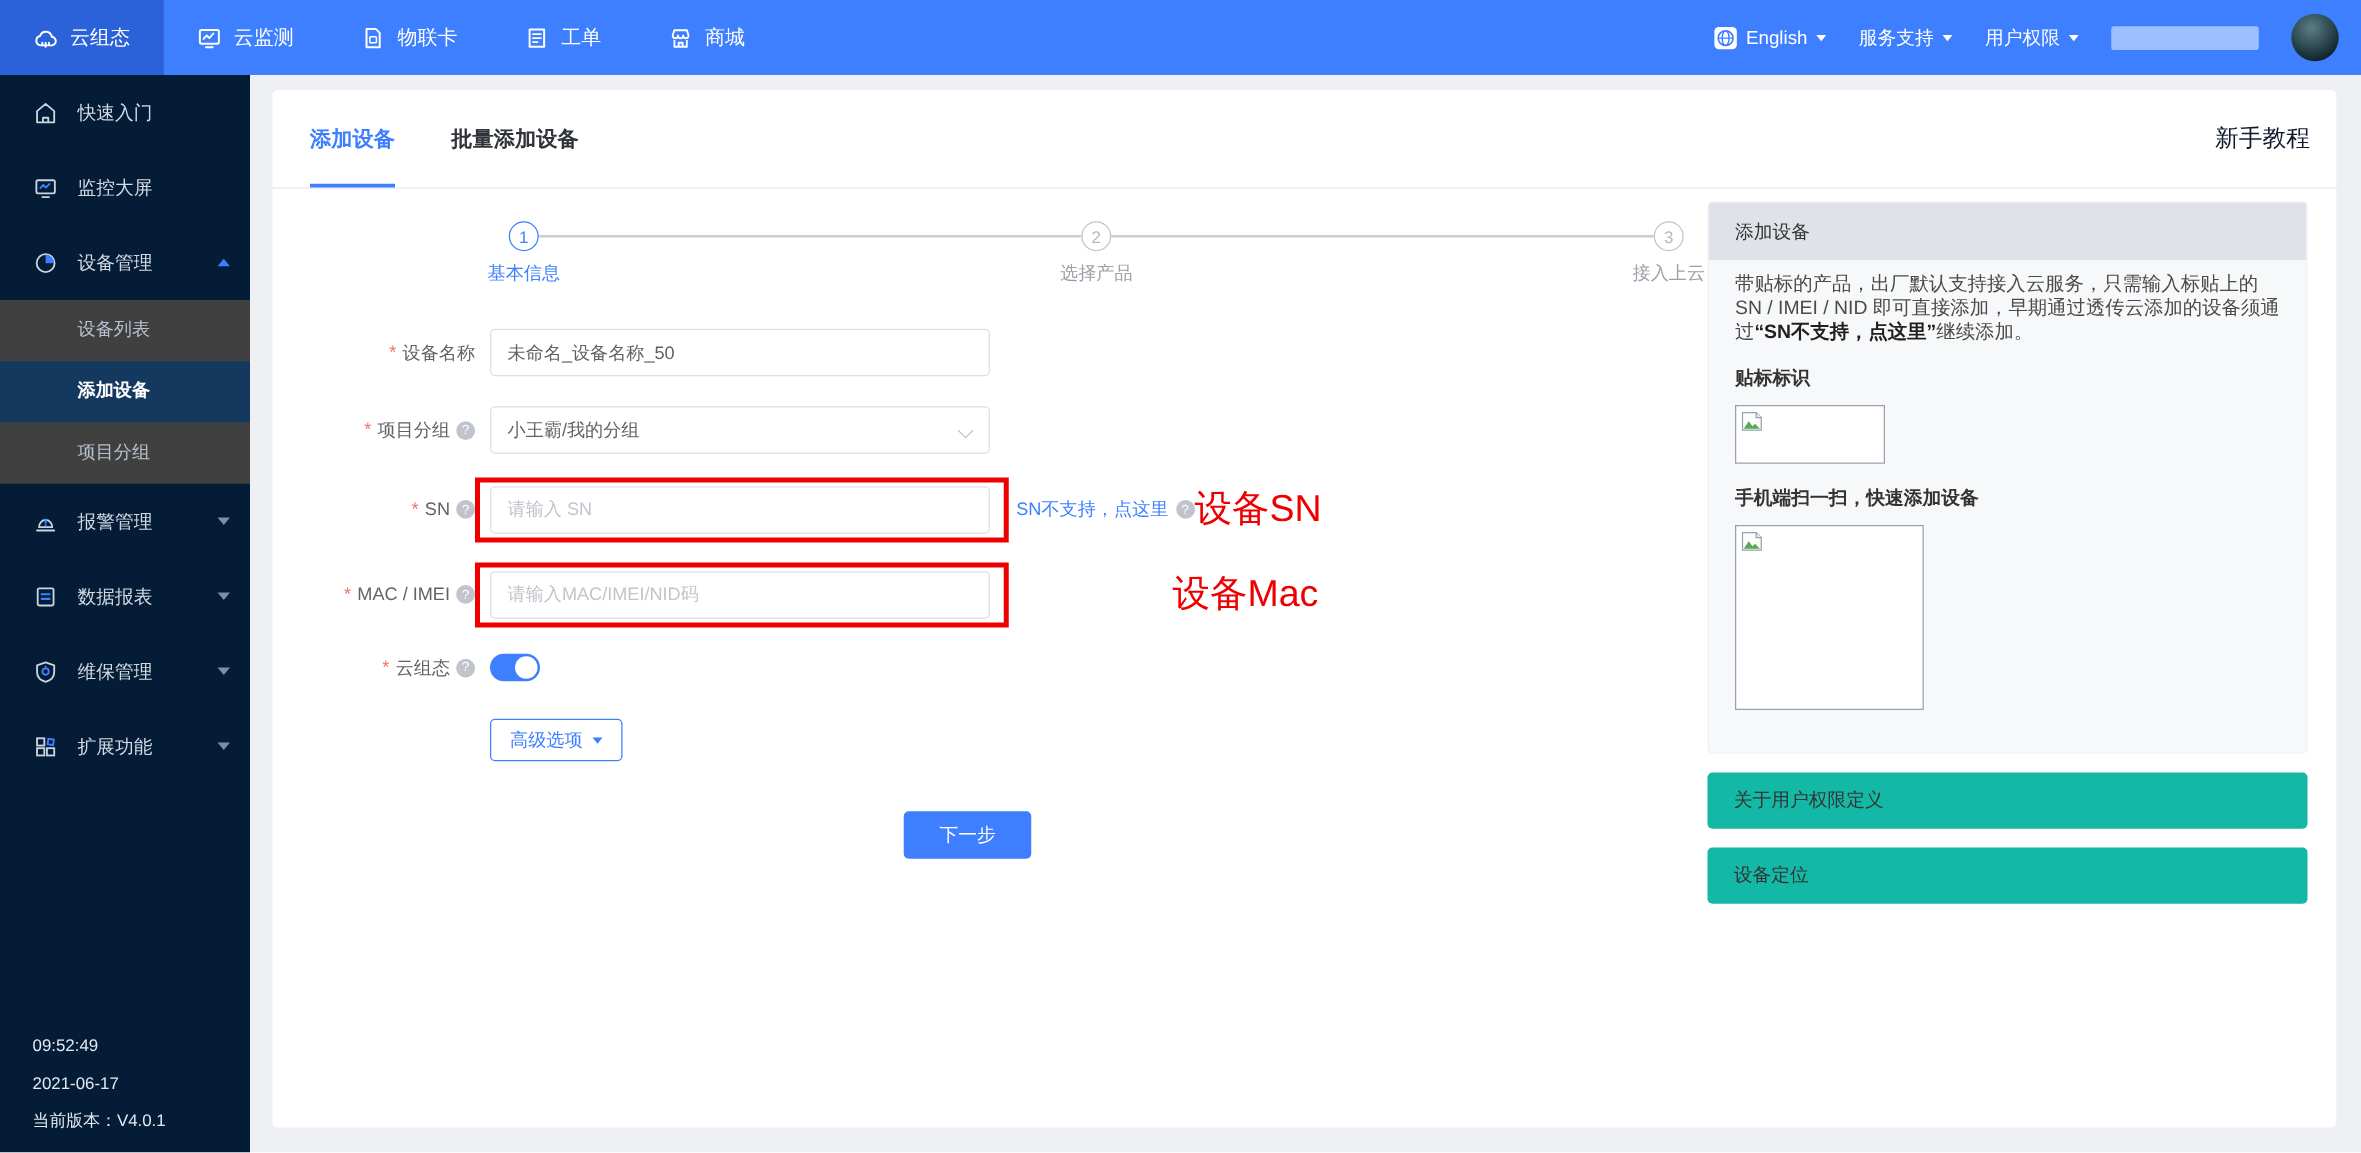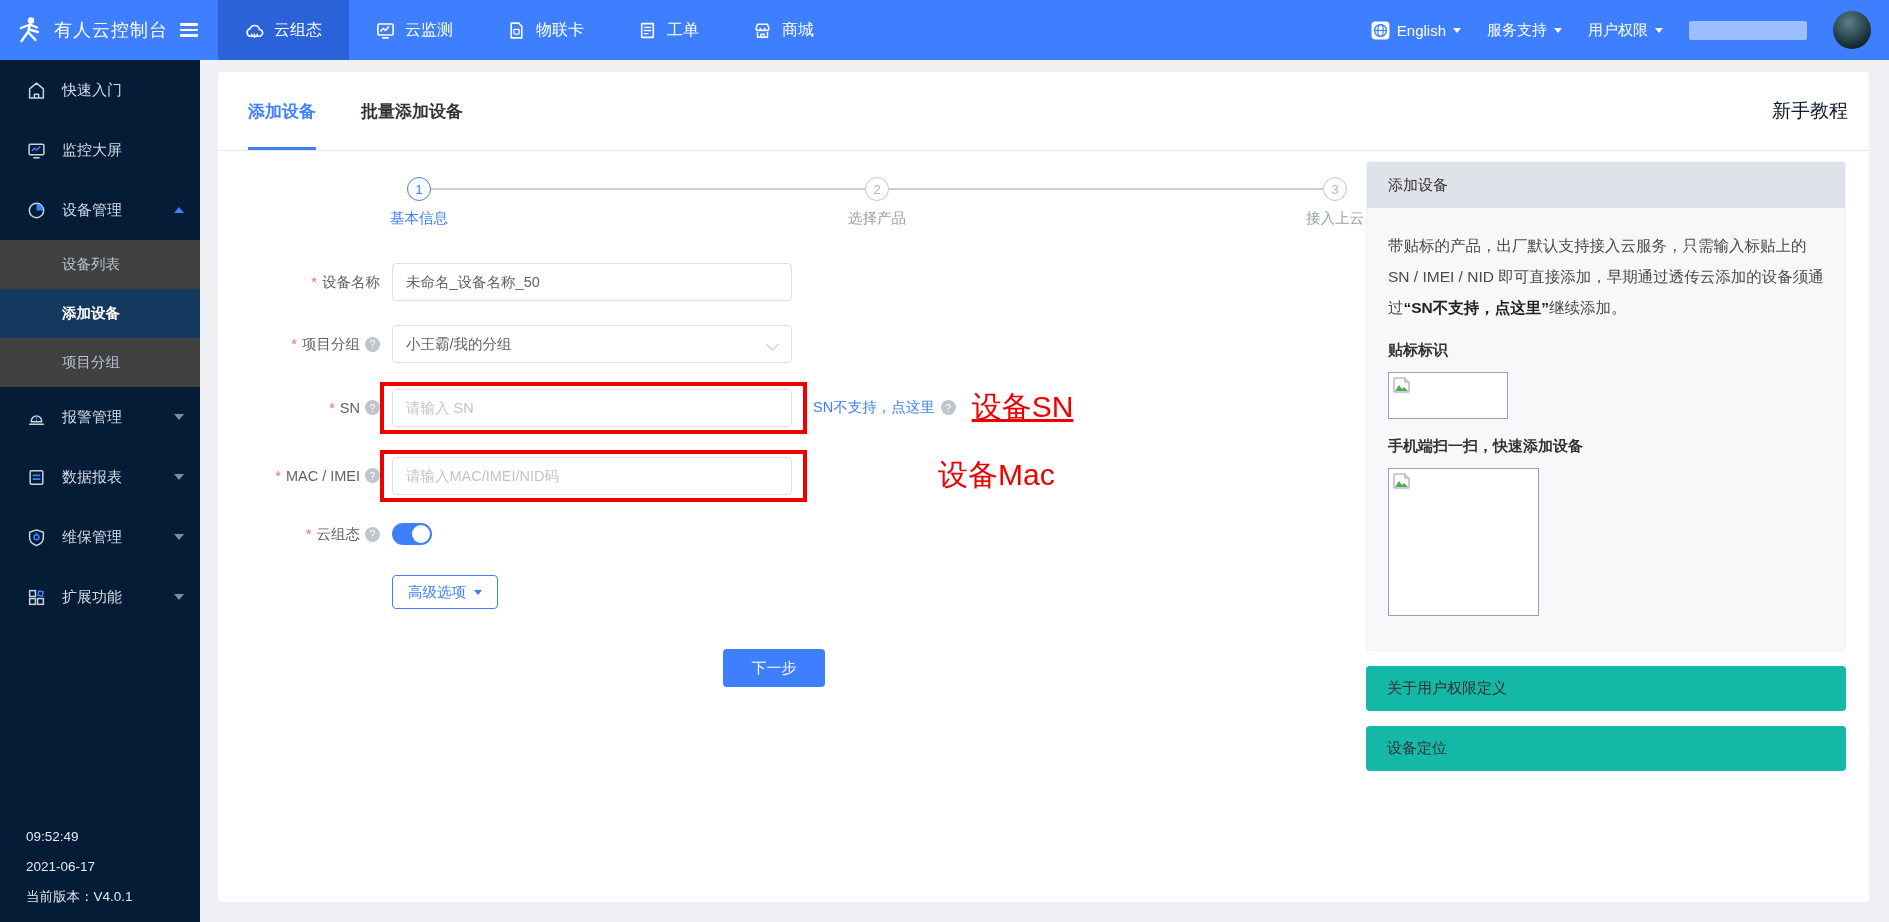--- a/index.html
+++ b/index.html
@@ -64,62 +64,50 @@
   .help-dot { width:15px; height:15px; border-radius:50%; background:#C0C4CC; color:#fff; font-size:10.5px; display:inline-flex; align-items:center; justify-content:center; cursor:pointer; flex:0 0 auto; }
   .field-wrap { position:relative; margin-left:12px; }
   .f-input { width:400px; height:38px; border:1px solid #DCDFE6; border-radius:4px; padding:0 13px; font-size:14.5px; color:#606266; font-family:inherit; outline:none; background:#fff; }
   .f-input::placeholder { color:#C0C4CC; }
   .select { width:400px; height:38px; border:1px solid #DCDFE6; border-radius:4px; padding:0 30px 0 13px; font-size:14.5px; color:#606266; display:flex; align-items:center; cursor:pointer; position:relative; background:#fff; }
   .sel-chevron { position:absolute; right:14px; top:14px; width:9px; height:9px; border-right:1.6px solid #C0C4CC; border-bottom:1.6px solid #C0C4CC; transform:rotate(45deg); }
   .red-box { position:absolute; inset:-7px -15px -7px -12px; border:4px solid #EE0000; pointer-events:none; }
   .sn-helper { margin-left:21px; color:#3D7FFF; font-size:14.5px; cursor:pointer; white-space:nowrap; }
   .helper-dot { margin-left:6px; }
   .red-note { color:#EE0000; font-size:30px; white-space:nowrap; }
-  .red-note.sn { margin-left:16px;text-decoration:underline; }
+  .red-note.sn { margin-left:0; }
   .red-note.mac { margin-left:146px; }
   .row-sn, .row-mac { margin-bottom:27px; }
   .row-toggle { margin-bottom:30px; }
   .toggle { width:40px; height:22px; border-radius:11px; background:#3D7FFF; position:relative; margin-left:12px; cursor:pointer; }
   .toggle::after { content:""; position:absolute; top:2px; right:2px; width:18px; height:18px; border-radius:50%; background:#fff; }
   .adv-btn { margin-left:174px; height:33px; padding:16px 15px; border:1px solid #3D7FFF; border-radius:4px; background:#fff; color:#3D7FFF; font-size:14.5px; display:inline-flex; align-items:center; gap:8px; cursor:pointer; font-family:inherit; }
   .caret-dn-bl { width:0; height:0; border-left:4.5px solid transparent; border-right:4.5px solid transparent; border-top:5.5px solid #3D7FFF; }
   .next-wrap { display:flex; justify-content:center; margin-top:40px; padding-right:36px; }
   .next-btn { width:102px; height:38px; background:#3D7FFF; color:#fff; border:none; border-radius:4px; font-size:15px; cursor:pointer; font-family:inherit; }
 
   
   .help-panel { width:480px; flex:0 0 auto; margin:10px 23px 0 0; }
   .h-card { background:#F7F8FA; border-radius:4px; overflow:hidden; border:1px solid #EFF1F4; }
   .h-card-header { height:46px; background:#DFE3E9; display:flex; align-items:center; padding:0 21px; font-size:15px; color:#333; }
   .h-card-body { padding:10px 21px 34px; }
-  .aside-p { font-size:15.5px; line-height:31px; color:#4A4A4A;margin-top:12px; }
+  .aside-p { font-size:15.5px; line-height:19px; color:#4A4A4A; }
   .aside-p .b { font-weight:bold; color:#1F1F1F; }
   .aside-sub { font-size:15px; font-weight:bold; color:#333; margin-top:18px; }
   .img-box { background:#fff; border:1px solid #9aa0ab; margin-top:12px; padding:4px; }
   .img-box.small { width:120px; height:47px; }
   .img-box.large { width:151px; height:148px; }
   .h-bar { margin-top:15px; height:45px; background:#14b8a6; border-radius:4px; display:flex; align-items:center; padding:0 21px; font-size:15px; color:#333; cursor:pointer; }
 </style>
 </head>
 <body>
 
 <div class="app">
 
   <header class="topbar">
-    <div class="brand">
-      <svg width="30" height="30" viewBox="0 0 30 30">
-        <circle cx="17" cy="5.5" r="3.2" fill="#fff"></circle>
-        <path d="M7 13 L16 9.5 L23 12.5 M16 9.5 L14 17 L7.5 26 M14 17 L21.5 25 M15 14.5 L24 17" stroke="#fff" stroke-width="2.4" fill="none" stroke-linecap="round" stroke-linejoin="round"></path>
-      </svg>
-      <span class="brand-title">有人云控制台</span>
-      <span class="hamburger">
-          <i></i>
-          <i></i>
-          <i></i>
-        </span>
-    </div>
 
     <nav class="nav">
       <div class="nav-item active">
         <svg width="19" height="19" viewBox="0 0 18 18">
           <path d="M5.2 14.5 a3.6 3.6 0 0 1 -.4-7.1 a4.6 4.6 0 0 1 8.9 .6 a3.1 3.1 0 0 1 -.5 6.5 z M6.5 14.5 v-2 M9 15.5 v-3 M11.5 14.5 v-2" fill="none" stroke="#fff" stroke-width="1.5" stroke-linecap="round"></path>
         </svg>
         <span>云组态</span>
       </div>
       <div class="nav-item">
         <svg width="19" height="19" viewBox="0 0 18 18">

